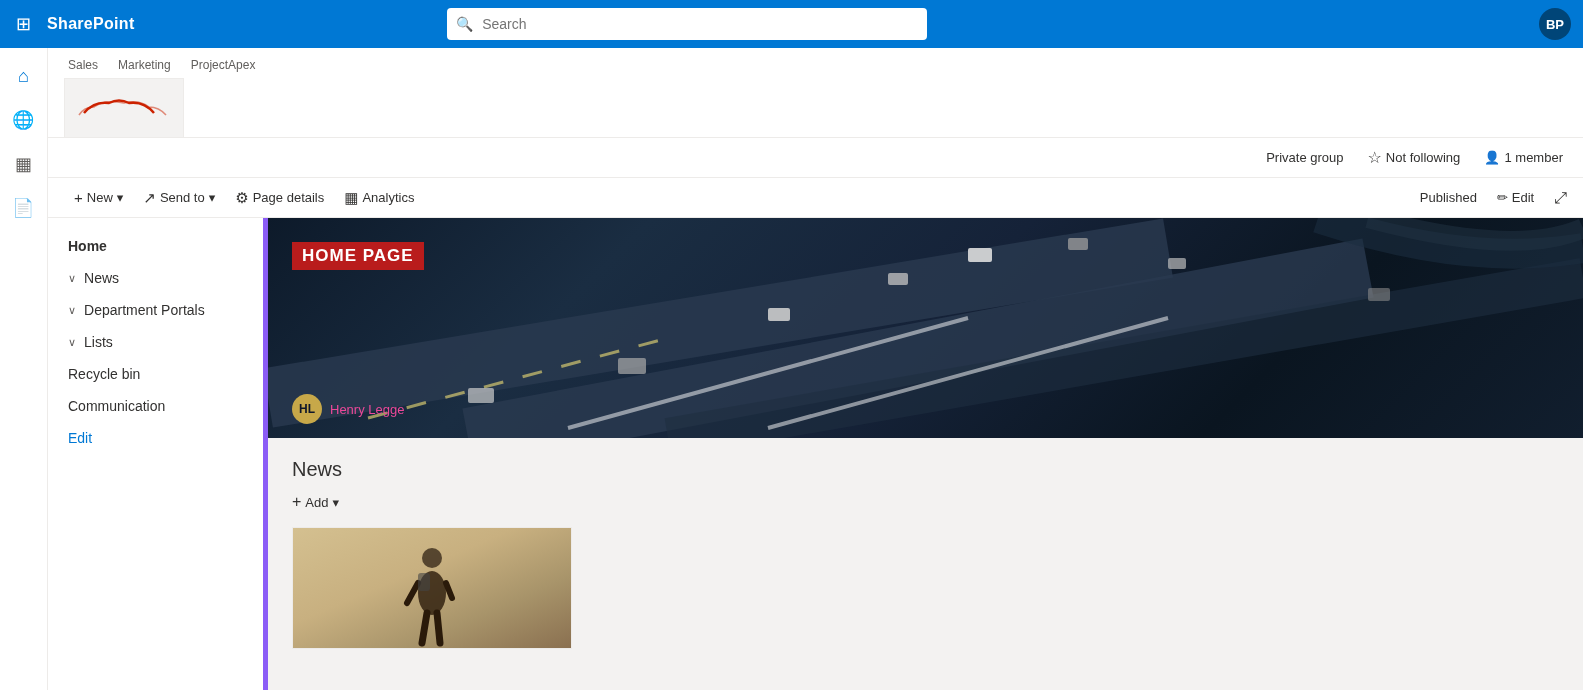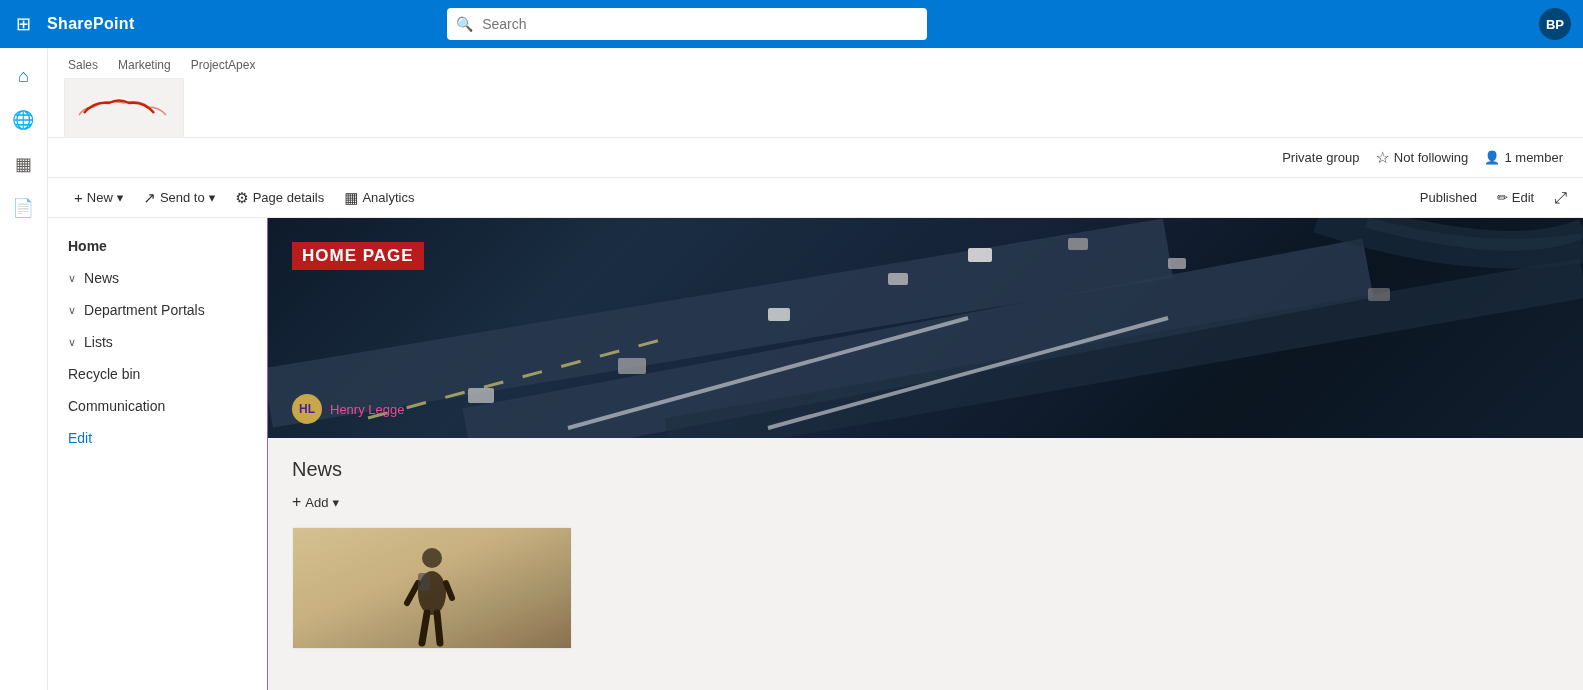--- a/index.html
+++ b/index.html
@@ -121,21 +121,21 @@
     .status-bar {
       position: fixed;
       top: 138px; left: 48px; right: 0;
       height: 40px;
       background: white;
       border-bottom: 1px solid #edebe9;
       display: flex;
       align-items: center;
       justify-content: flex-end;
       padding: 0 20px;
-      gap: 16px;
+      gap: 24px;
       z-index: 80;
       font-size: 13px;
       color: #323130;
     }
     .status-bar .private-group { color: #323130; }
     .status-bar .not-following {
       display: flex; align-items: center; gap: 4px;
       cursor: pointer; color: #323130;
     }
     .status-bar .not-following .star { color: #323130; font-size: 16px; }
@@ -179,21 +179,21 @@
     .main-layout {
       position: fixed;
       top: 218px; left: 48px; right: 0; bottom: 0;
       display: flex;
     }
 
     
     .sidebar {
       width: 220px;
       background: white;
-      border-right: 1px solid #8b5cf6;
+      border-right: 5px solid #8b5cf6;
       padding: 12px 0;
       overflow-y: auto;
       flex-shrink: 0;
     }
     .sidebar-item {
       display: flex; align-items: center; gap: 8px;
       padding: 8px 20px;
       cursor: pointer;
       font-size: 14px;
       color: #323130;
@@ -243,21 +243,21 @@
     }
     .hero-author {
       position: absolute;
       bottom: 14px; left: 24px;
       display: flex; align-items: center; gap: 8px;
     }
     .author-avatar {
       width: 30px; height: 30px;
       border-radius: 50%;
       background: #c7a849;
-      color: #4c1d95;
+      color: #0f172a;
       font-size: 12px;
       font-weight: 600;
       display: flex; align-items: center; justify-content: center;
     }
     .author-name { color: #ec4899; font-size: 13px; }
 
     
     .news-section {
       padding: 20px 24px;
     }

